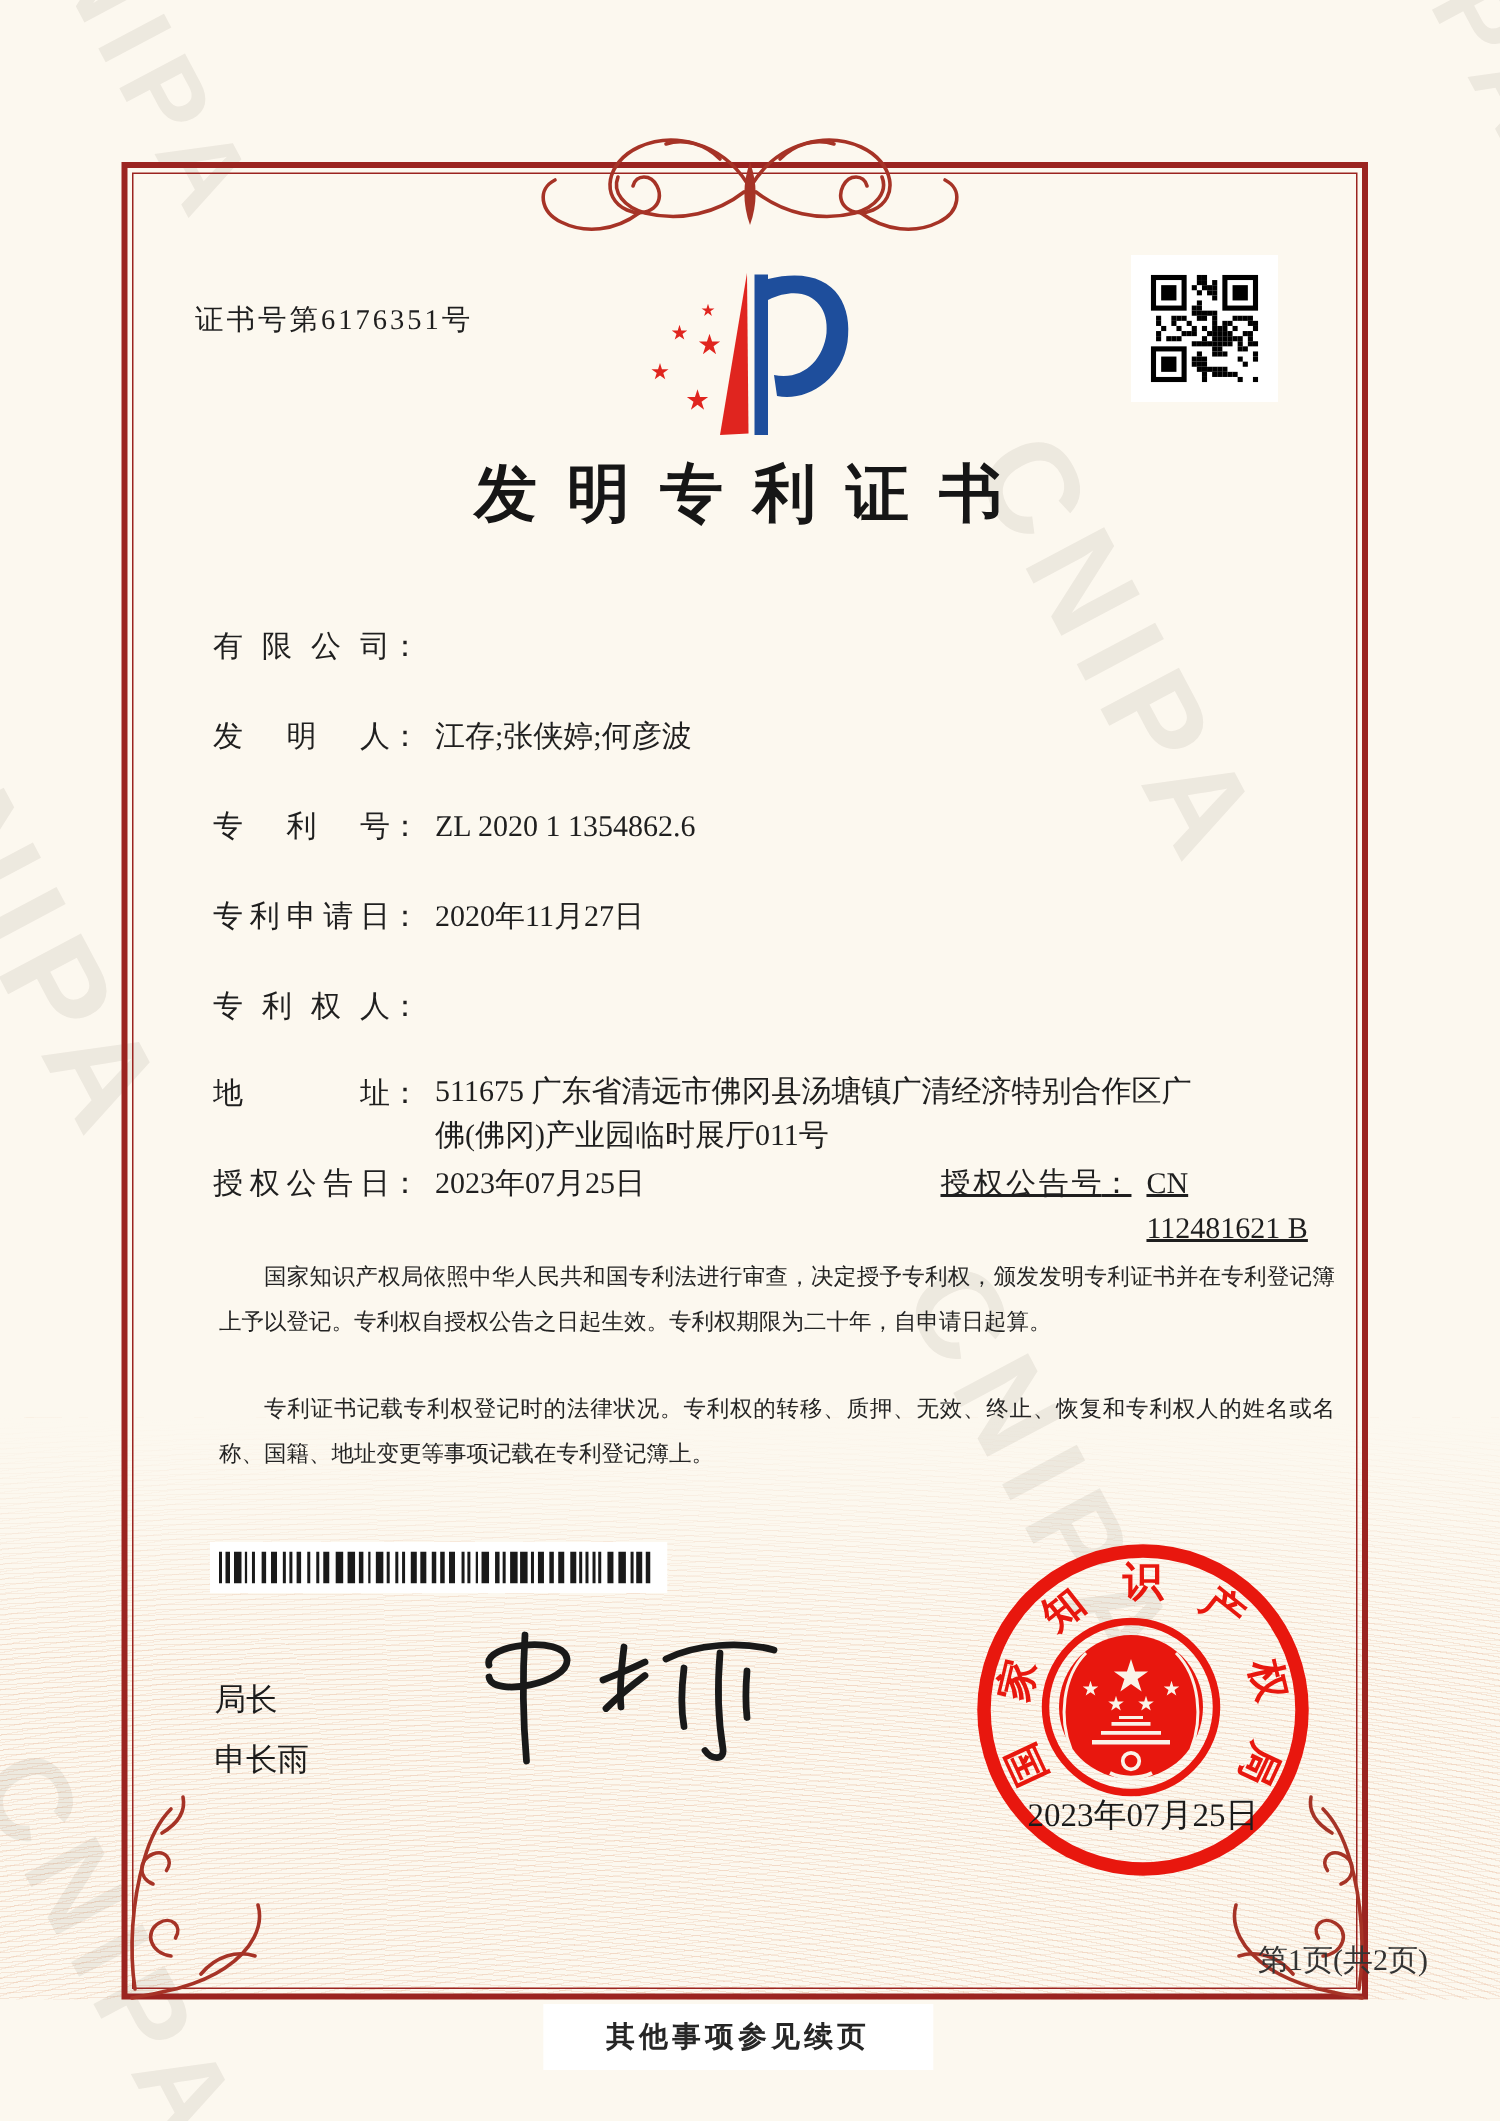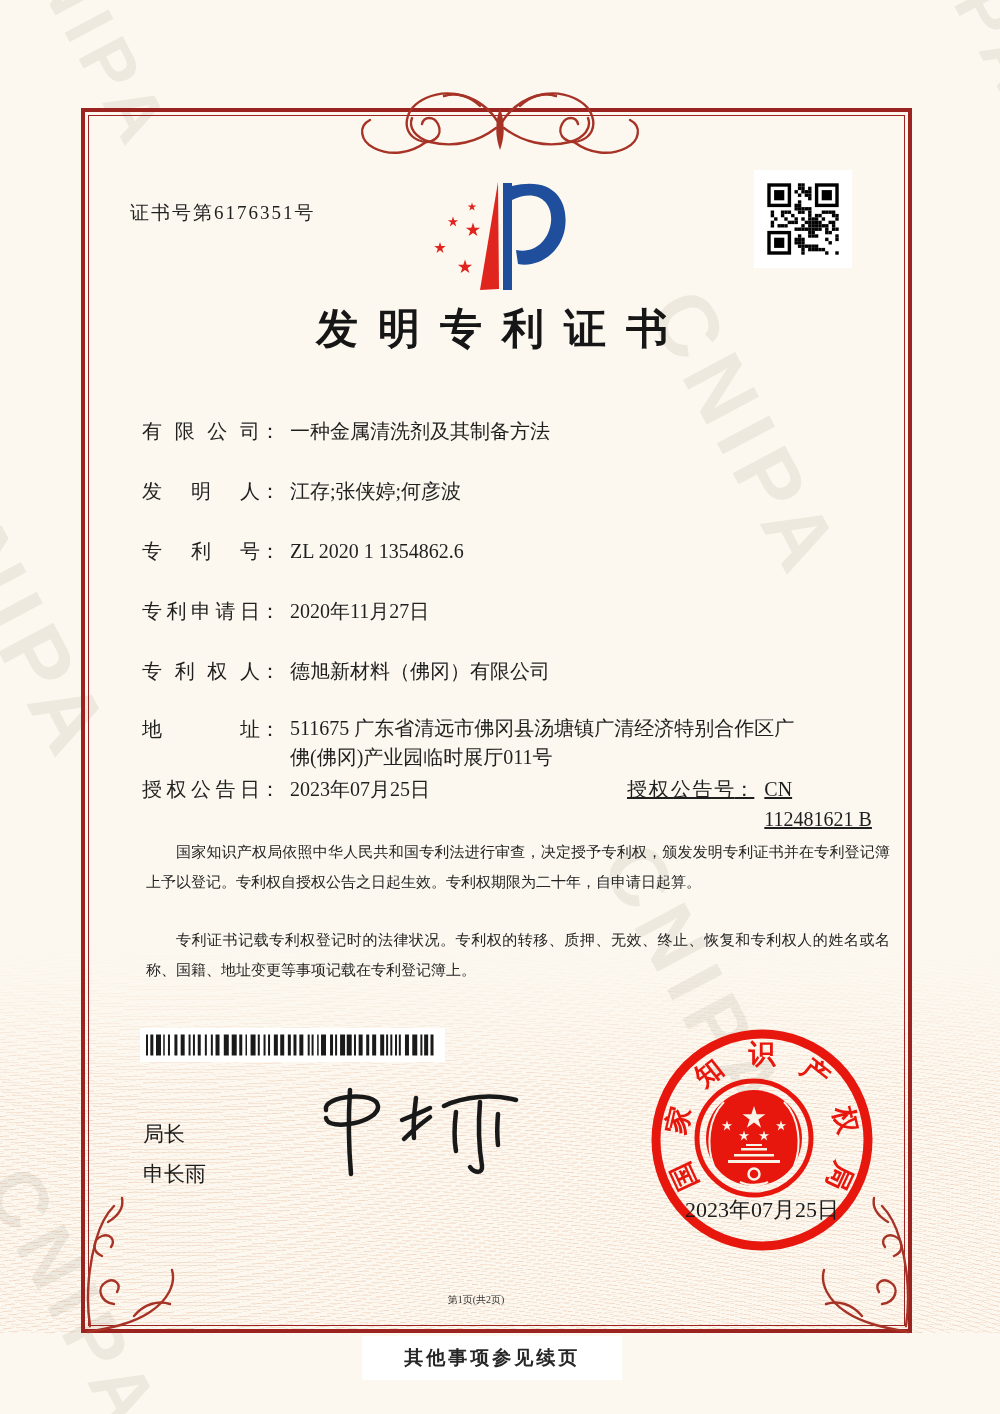--- a/index.html
+++ b/index.html
@@ -42,21 +42,21 @@
 
   .para{position:absolute;left:134px;width:744px;z-index:4;margin:12px;font-size:15px;line-height:29.5px;
         text-align:justify;text-indent:2em;color:#242424;}
 
   .signoff{position:absolute;left:143px;top:1114px;z-index:4;
            font-family:"Liberation Sans","DejaVu Sans",sans-serif;font-size:21px;line-height:40px;color:#1c1c1c;}
   .signature{position:absolute;left:298px;top:1076px;z-index:4;}
 
   .seal{position:absolute;left:647px;top:1025px;width:230px;height:230px;z-index:5;}
 
-  .page-no{position:absolute;left:0;top:1293px;width:952px;text-align:center;font-size:10px;color:#333;z-index:4;}
+  .page-no{position:absolute;left:0;top:1293px;width:952px;text-align:right;font-size:20px;color:#333;z-index:4;}
   .note-box{position:absolute;left:50%;top:1336px;transform:translateX(-53%);background:#ffffff;
             padding:9px 42px;z-index:4;font-weight:bold;}
   .note-box span{font-size:19px;letter-spacing:3px;color:#262626;}
   .bc{position:absolute;left:140px;top:1028px;z-index:4;}
 </style>
 </head>
 <body>
 
 <div class="page">
 
@@ -254,41 +254,39 @@
     <polygon fill="#e0251f" points="48.0,46.5 49.7,51.7 55.1,51.7 50.7,54.9 52.4,60.1 48.0,56.9 43.6,60.1 45.3,54.9 40.9,51.7 46.3,51.7"></polygon>
     <polygon fill="#e0251f" points="15.0,66.0 16.3,70.1 20.7,70.1 17.2,72.7 18.5,76.9 15.0,74.3 11.5,76.9 12.8,72.7 9.3,70.1 13.7,70.1"></polygon>
     <polygon fill="#e0251f" points="40.0,83.5 41.7,88.7 47.1,88.7 42.7,91.9 44.4,97.1 40.0,93.9 35.6,97.1 37.3,91.9 32.9,88.7 38.3,88.7"></polygon>
   </svg>
 
   <h1 class="title">发明专利证书</h1>
 
   <div class="frow" style="top:416px;">
     <span class="flabel">有限公司</span>
       <span class="fcolon">：</span>
-    <span class="fvalue">一种金属清洗剂及其制备方法</span>
   </div>
   <div class="frow" style="top:476px;">
     <span class="flabel">发明人</span>
       <span class="fcolon">：</span>
     <span class="fvalue">江存;张侠婷;何彦波</span>
   </div>
   <div class="frow" style="top:536px;justify-content:center;">
     <span class="flabel">专利号</span>
       <span class="fcolon">：</span>
     <span class="fvalue">ZL 2020 1 1354862.6</span>
   </div>
   <div class="frow" style="top:596px;">
     <span class="flabel">专利申请日</span>
       <span class="fcolon">：</span>
     <span class="fvalue">2020年11月27日</span>
   </div>
   <div class="frow" style="top:656px;">
     <span class="flabel">专利权人</span>
       <span class="fcolon">：</span>
-    <span class="fvalue">德旭新材料（佛冈）有限公司</span>
   </div>
   <div class="frow addr" style="top:714px;justify-content:center;">
     <span class="flabel">地址</span>
       <span class="fcolon">：</span>
     <span class="fvalue">511675 广东省清远市佛冈县汤塘镇广清经济特别合作区广佛(佛冈)产业园临时展厅011号</span>
   </div>
   <div class="frow" style="top:774px;width:740px;">
     <span class="flabel">授权公告日</span>
       <span class="fcolon">：</span>
     <span class="fvalue">2023年07月25日</span>

